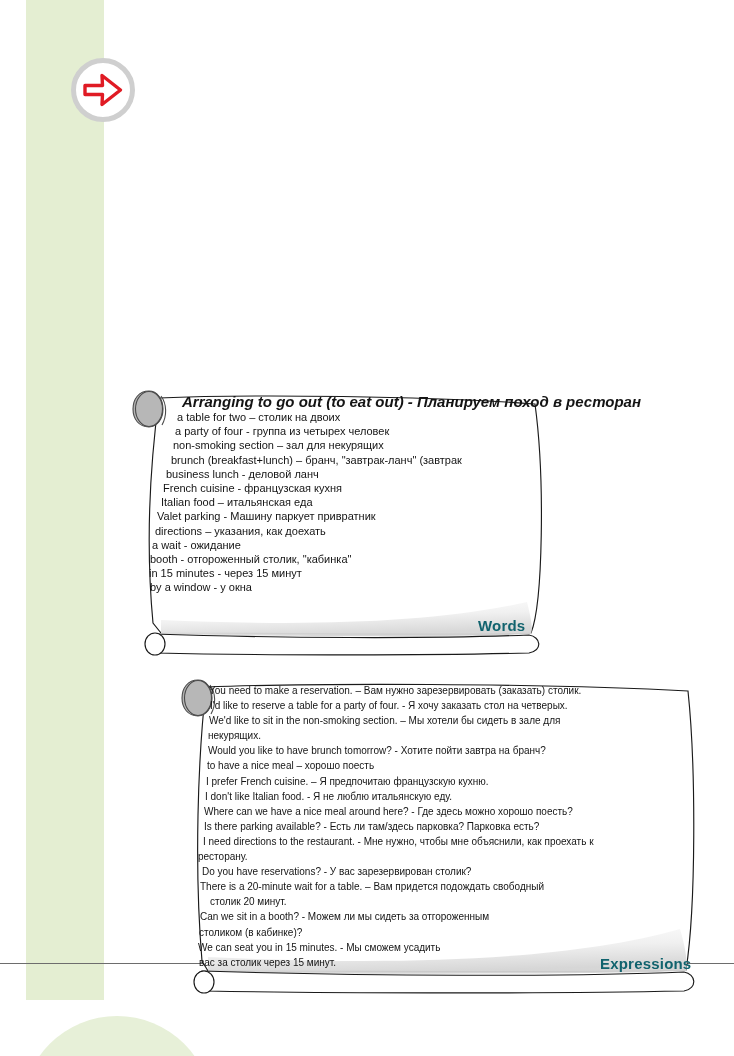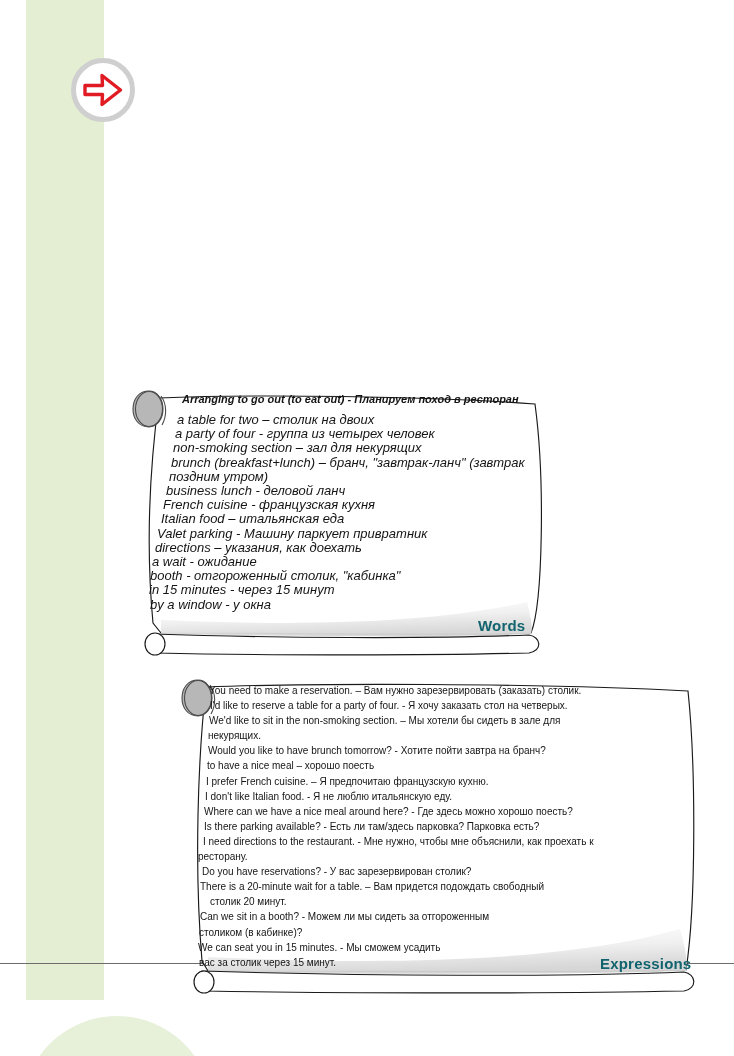--- a/index.html
+++ b/index.html
@@ -103,28 +103,27 @@
     top: 388px;
     width: 432px;
     height: 275px;
   }
   #words-panel .content {
     left: 18px;
     top: 5px;
     width: 400px;
   }
   #words-panel .title-line {
+    font-size: 15px;
+    margin-left: 33px;
+    margin-bottom: 0;
+  }
+  #words-panel .entry {
     font-size: 11px;
-    margin-left: 33px;
-    margin-bottom: 8px;
-  }
-  #words-panel .entry {
-    font-size: 13px;
     line-height: 14.2px;
-    font-style: italic;
   }
   #words-label {
     left: 478px;
     top: 617px;
     font-size: 15px;
   }
 
   
   #expressions-panel {
     left: 180px;
@@ -202,21 +201,20 @@
     <path d="M30 8 C 36 16, 36 28, 31 37" fill="none" stroke="#4a4a4a" stroke-width="1.1"></path>
   </svg>
 
   <div class="content">
     <div class="title-line">Arranging to go out (to eat out) - Планируем поход в ресторан</div>
     <div>
       <div class="entry" style="margin-left:28px">a table for two – столик на двоих</div>
       <div class="entry" style="margin-left:26px">a party of four - группа из четырех человек</div>
       <div class="entry" style="margin-left:24px">non-smoking section – зал для некурящих</div>
       <div class="entry" style="margin-left:22px">brunch (breakfast+lunch) – бранч, "завтрак-ланч" (завтрак</div>
-      <div class="entry" style="margin-left:20px">поздним утром)</div>
       <div class="entry" style="margin-left:17px">business lunch - деловой ланч</div>
       <div class="entry" style="margin-left:14px">French cuisine - французская кухня</div>
       <div class="entry" style="margin-left:12px">Italian food – итальянская еда</div>
       <div class="entry" style="margin-left:8px">Valet parking - Машину паркует привратник</div>
       <div class="entry" style="margin-left:6px">directions – указания, как доехать</div>
       <div class="entry" style="margin-left:3px">a wait - ожидание</div>
       <div class="entry" style="margin-left:1px">booth - отгороженный столик, "кабинка"</div>
       <div class="entry" style="margin-left:0px">in 15 minutes - через 15 минут</div>
       <div class="entry" style="margin-left:1px">by a window - у окна</div>
     </div>

